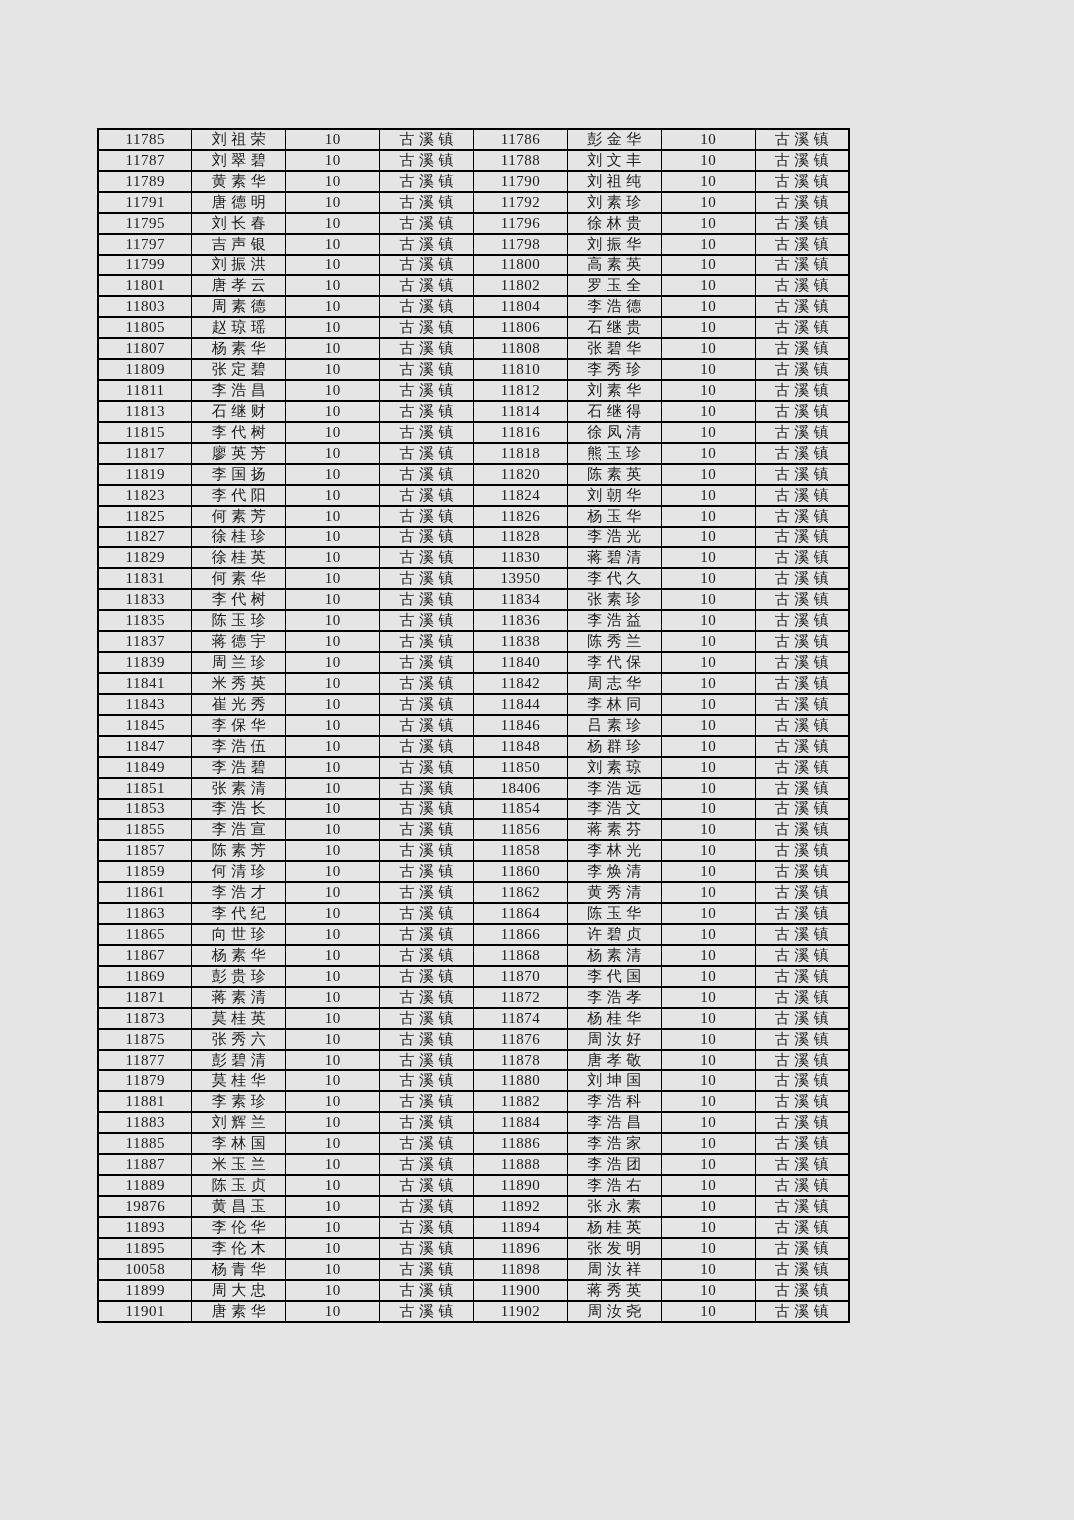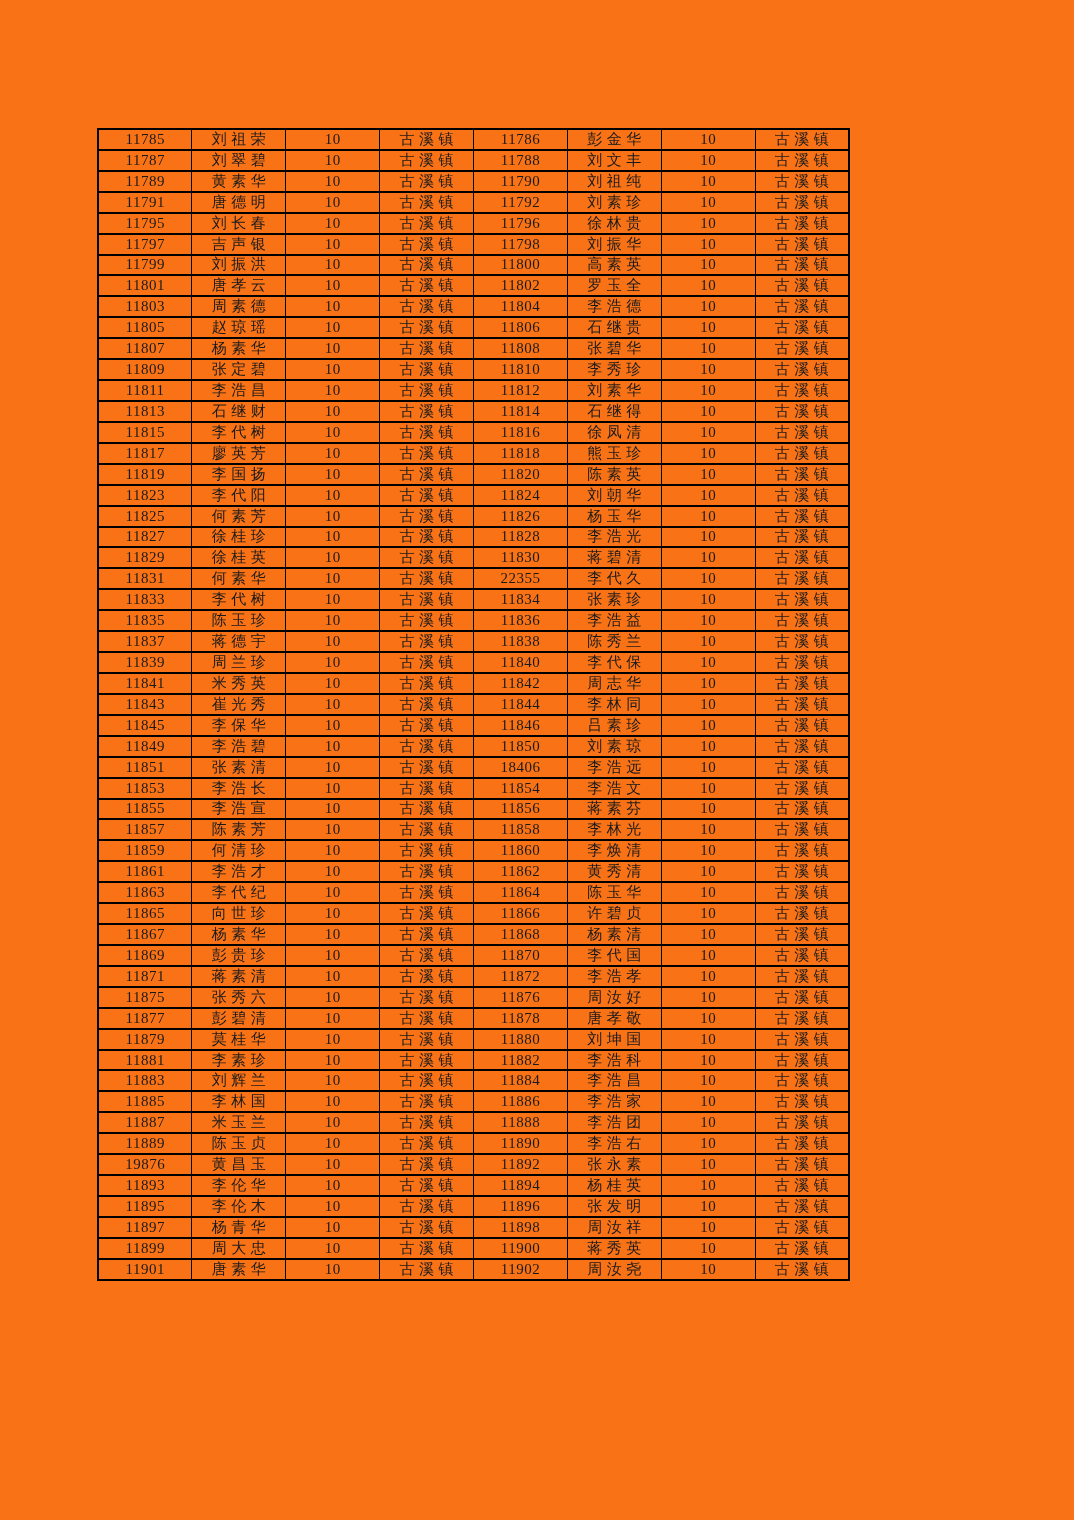--- a/index.html
+++ b/index.html
@@ -10,21 +10,21 @@
   body {
     width: 1074px;
     height: 1520px;
     position: relative;
     font-family: "Liberation Serif", "DejaVu Serif", serif;
     color: #1a1a1a;
   }
   .page {
     position: absolute;
     inset: 0;
-    background: #f97316;
+    background: #e5e5e5;
   }
   table.roster {
     position: absolute;
     left: 97px;
     top: 128px;
     width: 753px;
     border-collapse: collapse;
     table-layout: fixed;
     border: 2px solid #000;
   }
@@ -264,21 +264,21 @@
           <td class="cell-id">11830</td>
           <td class="cell-name">蒋碧清</td>
           <td class="cell-quantity">10</td>
           <td class="cell-town">古溪镇</td>
         </tr>
         <tr>
           <td class="cell-id">11831</td>
           <td class="cell-name">何素华</td>
           <td class="cell-quantity">10</td>
           <td class="cell-town">古溪镇</td>
-          <td class="cell-id">22355</td>
+          <td class="cell-id">13950</td>
           <td class="cell-name">李代久</td>
           <td class="cell-quantity">10</td>
           <td class="cell-town">古溪镇</td>
         </tr>
         <tr>
           <td class="cell-id">11833</td>
           <td class="cell-name">李代树</td>
           <td class="cell-quantity">10</td>
           <td class="cell-town">古溪镇</td>
           <td class="cell-id">11834</td>
@@ -340,20 +340,30 @@
           <td class="cell-id">11845</td>
           <td class="cell-name">李保华</td>
           <td class="cell-quantity">10</td>
           <td class="cell-town">古溪镇</td>
           <td class="cell-id">11846</td>
           <td class="cell-name">吕素珍</td>
           <td class="cell-quantity">10</td>
           <td class="cell-town">古溪镇</td>
         </tr>
         <tr>
+          <td class="cell-id">11847</td>
+          <td class="cell-name">李浩伍</td>
+          <td class="cell-quantity">10</td>
+          <td class="cell-town">古溪镇</td>
+          <td class="cell-id">11848</td>
+          <td class="cell-name">杨群珍</td>
+          <td class="cell-quantity">10</td>
+          <td class="cell-town">古溪镇</td>
+        </tr>
+        <tr>
           <td class="cell-id">11849</td>
           <td class="cell-name">李浩碧</td>
           <td class="cell-quantity">10</td>
           <td class="cell-town">古溪镇</td>
           <td class="cell-id">11850</td>
           <td class="cell-name">刘素琼</td>
           <td class="cell-quantity">10</td>
           <td class="cell-town">古溪镇</td>
         </tr>
         <tr>
@@ -460,20 +470,30 @@
           <td class="cell-id">11871</td>
           <td class="cell-name">蒋素清</td>
           <td class="cell-quantity">10</td>
           <td class="cell-town">古溪镇</td>
           <td class="cell-id">11872</td>
           <td class="cell-name">李浩孝</td>
           <td class="cell-quantity">10</td>
           <td class="cell-town">古溪镇</td>
         </tr>
         <tr>
+          <td class="cell-id">11873</td>
+          <td class="cell-name">莫桂英</td>
+          <td class="cell-quantity">10</td>
+          <td class="cell-town">古溪镇</td>
+          <td class="cell-id">11874</td>
+          <td class="cell-name">杨桂华</td>
+          <td class="cell-quantity">10</td>
+          <td class="cell-town">古溪镇</td>
+        </tr>
+        <tr>
           <td class="cell-id">11875</td>
           <td class="cell-name">张秀六</td>
           <td class="cell-quantity">10</td>
           <td class="cell-town">古溪镇</td>
           <td class="cell-id">11876</td>
           <td class="cell-name">周汝好</td>
           <td class="cell-quantity">10</td>
           <td class="cell-town">古溪镇</td>
         </tr>
         <tr>
@@ -570,21 +590,21 @@
           <td class="cell-id">11895</td>
           <td class="cell-name">李伦木</td>
           <td class="cell-quantity">10</td>
           <td class="cell-town">古溪镇</td>
           <td class="cell-id">11896</td>
           <td class="cell-name">张发明</td>
           <td class="cell-quantity">10</td>
           <td class="cell-town">古溪镇</td>
         </tr>
         <tr>
-          <td class="cell-id">11897</td>
+          <td class="cell-id">10058</td>
           <td class="cell-name">杨青华</td>
           <td class="cell-quantity">10</td>
           <td class="cell-town">古溪镇</td>
           <td class="cell-id">11898</td>
           <td class="cell-name">周汝祥</td>
           <td class="cell-quantity">10</td>
           <td class="cell-town">古溪镇</td>
         </tr>
         <tr>
           <td class="cell-id">11899</td>

